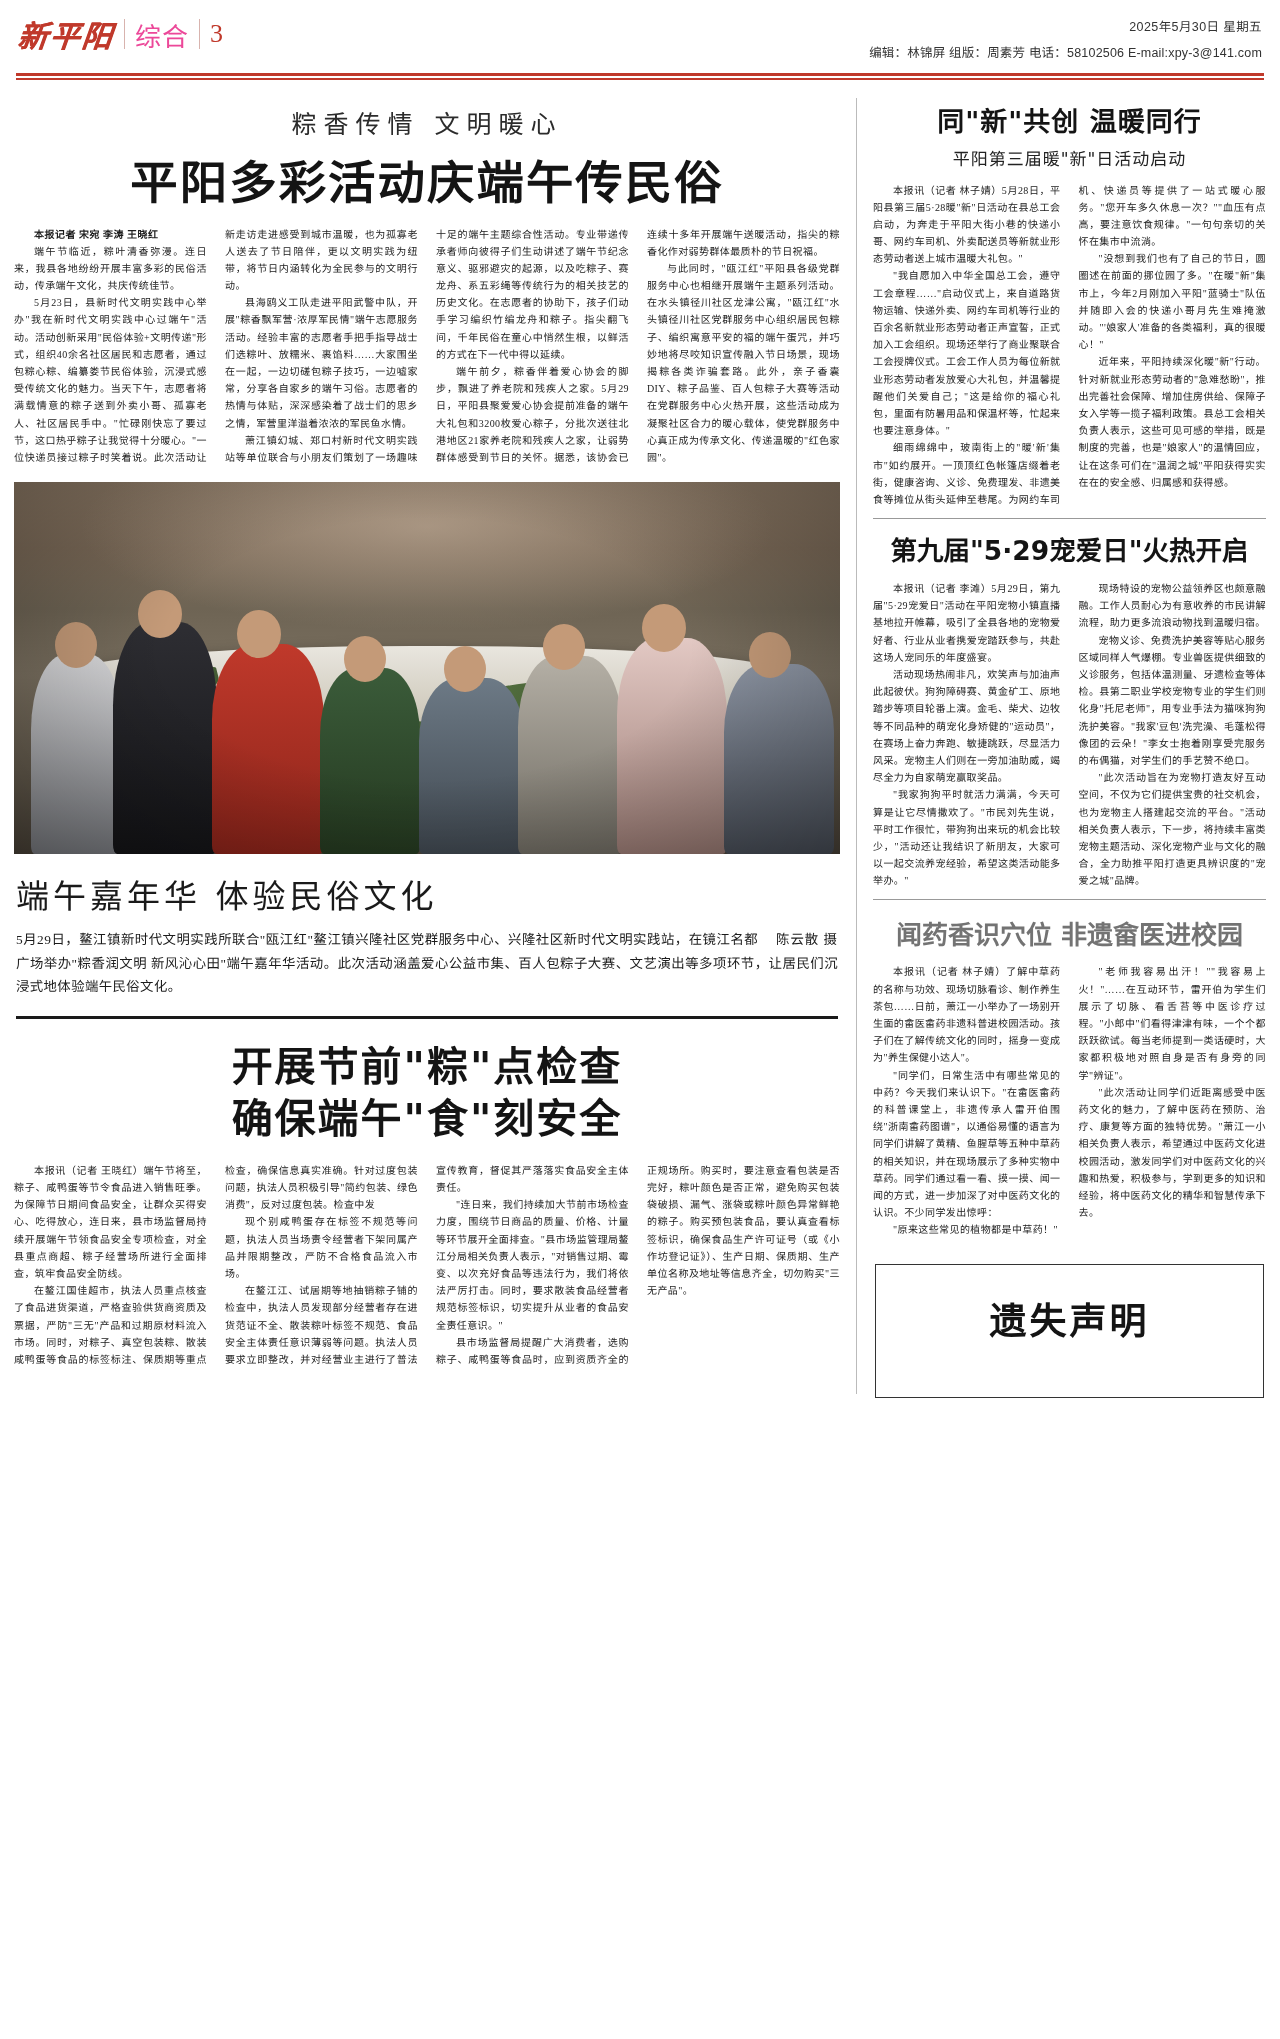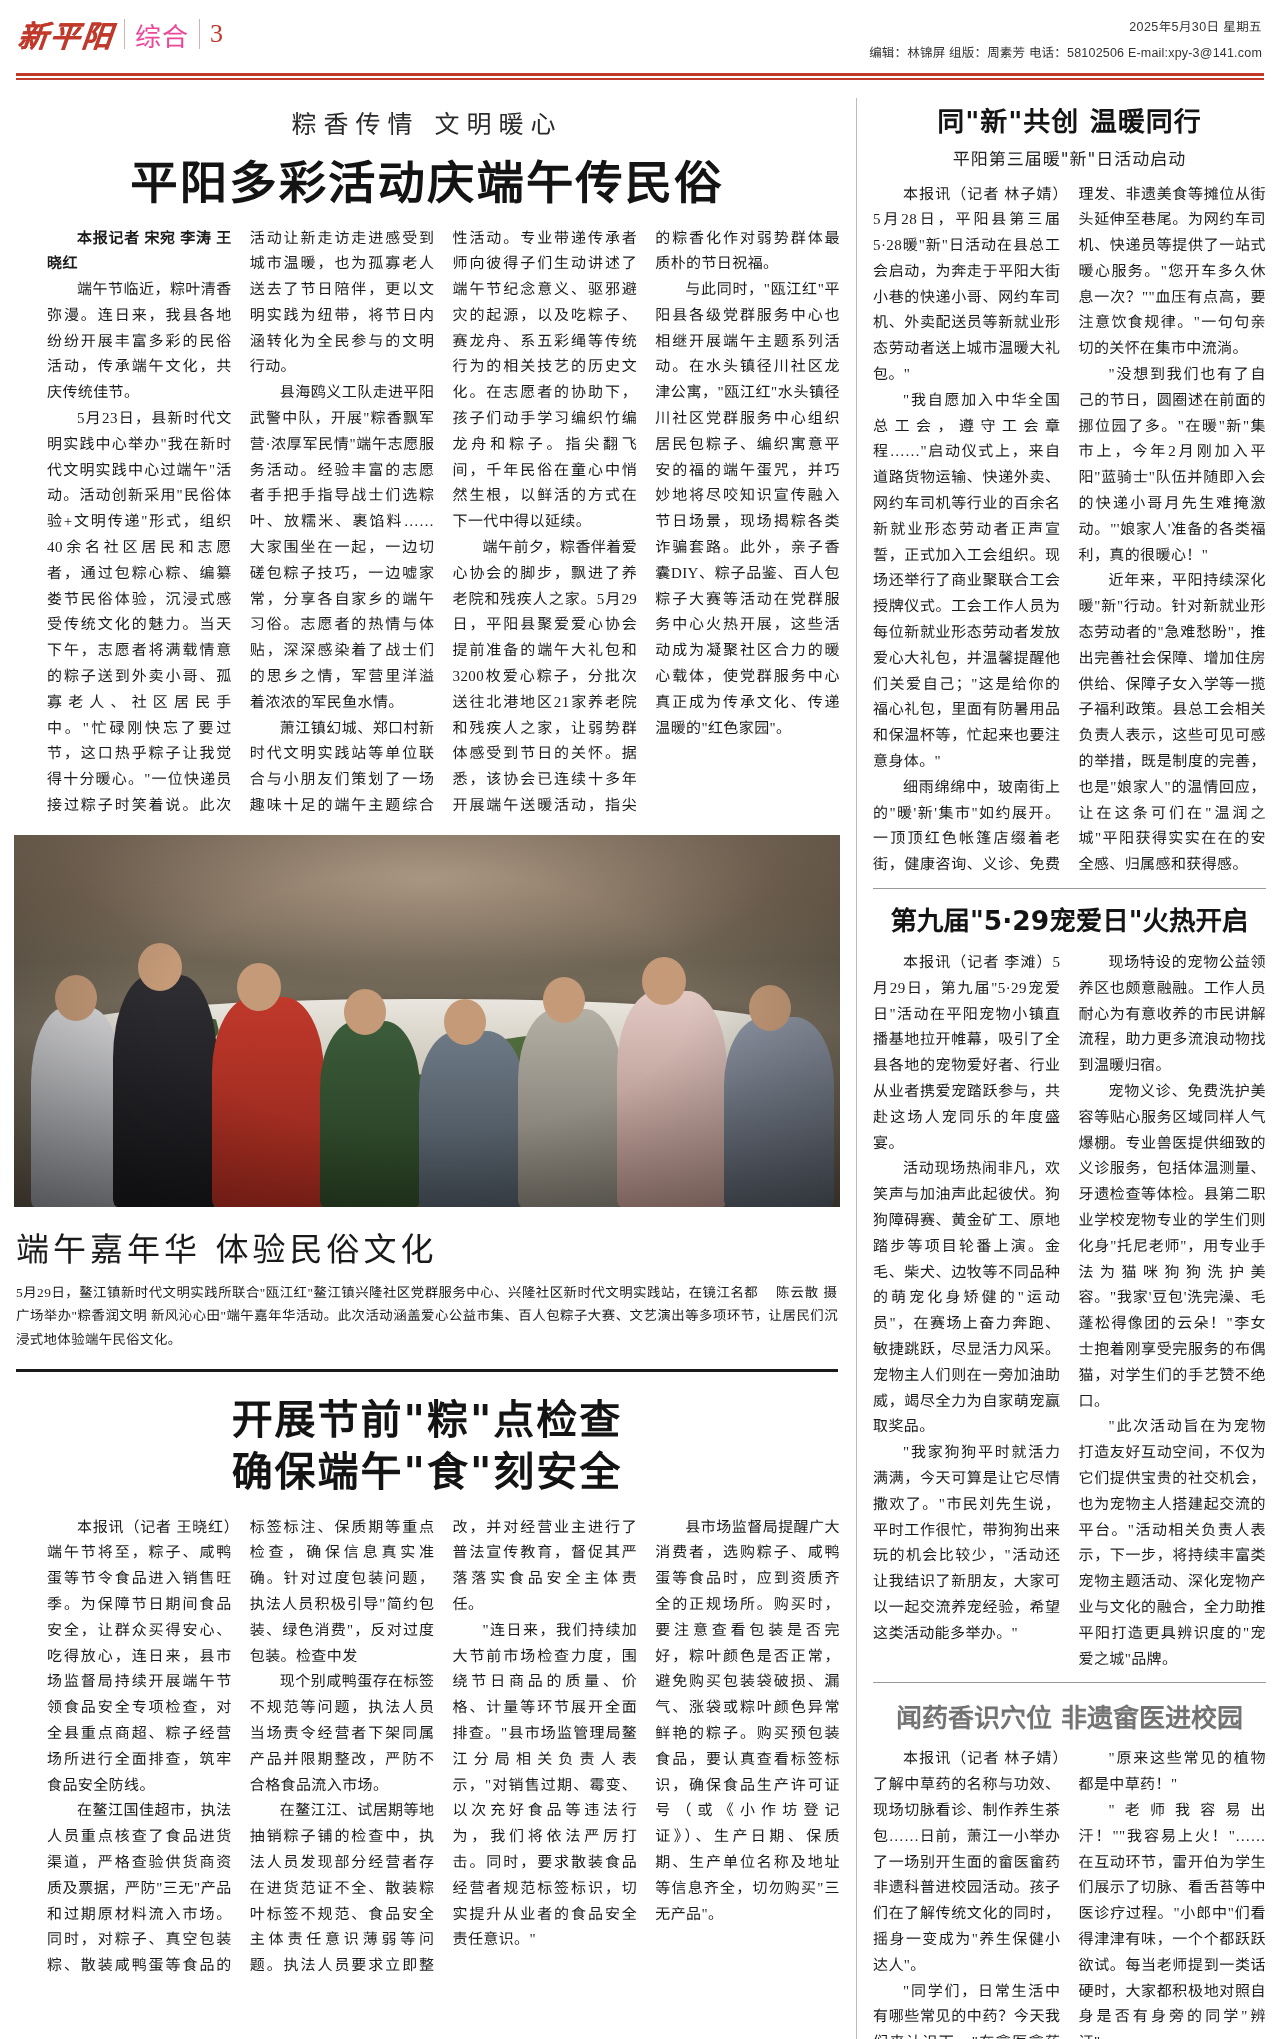--- a/index.html
+++ b/index.html
@@ -112,29 +112,29 @@
     font-weight:700;
     font-size:26.5px;
     letter-spacing:0px;
     color:#141414;
     margin:10px 0 12px 0;
   }
 
   
   .textcols{
     column-gap:18px;
-    font-size:15px;
+    font-size:10px;
     line-height:1.72;
     text-align:justify;
     text-justify:inter-ideograph;
     color:#1b1b1b;
     font-family:"Liberation Serif","DejaVu Serif",serif;
     letter-spacing:0.4px;
   }
-  .textcols.c4{column-count:4;margin-left:33px;}
+  .textcols.c4{column-count:4;}
   .textcols p{margin:0;text-indent:2em;}
   .lead-label{font-weight:700;letter-spacing:0.5px;}
 
   
   .photo-wrap{margin:16px 0 0 0;}
   .photo{
     width:100%;
     height:372px;
     position:relative;
     overflow:hidden;

